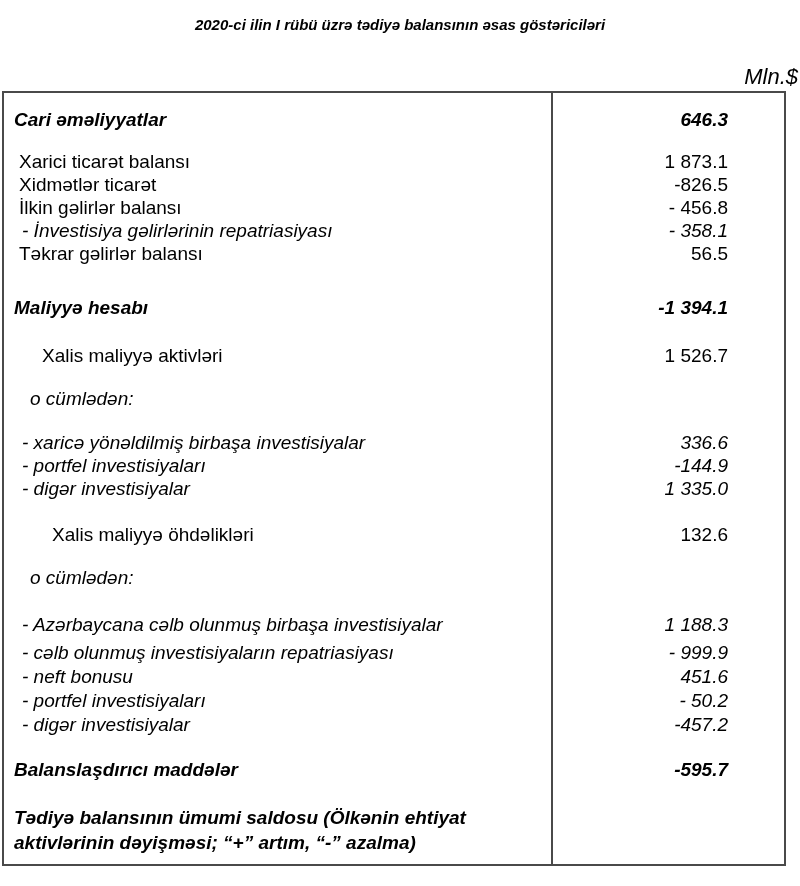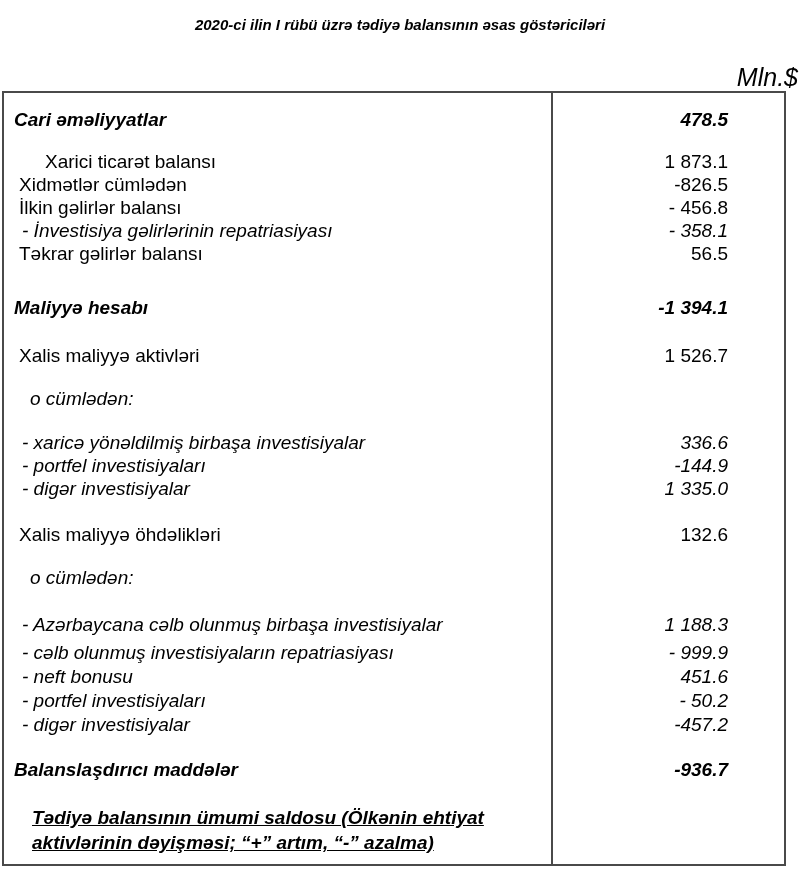--- a/index.html
+++ b/index.html
@@ -23,21 +23,21 @@
     font-size: 15px;
     font-weight: bold;
     font-style: italic;
     line-height: 23px;
   }
   .unit {
     width: 784px;
     margin: 30px 0 3px 14px;
     text-align: right;
     font-style: italic;
-    font-size: 25px;
+    font-size: 22px;
     line-height: 22px;
   }
   .bop-table {
     position: relative;
     margin-left: 2px;
     width: 784px;
     border: 2px solid var(--border);
     padding: 15px 0 9px 0;
     background: #ffffff;
   }
@@ -56,88 +56,88 @@
   }
   .lbl { width: 547px; flex-shrink: 0; }
   .val { flex: 1; text-align: right; padding-right: 56px; }
   .header { font-weight: bold; font-style: italic; }
   .subitem, .note { font-style: italic; }
   .header .lbl { padding-left: 10px; }
   .item .lbl { padding-left: 15px; }
   .subitem .lbl { padding-left: 18px; }
   .note .lbl { padding-left: 26px; }
   .total { font-weight: bold; font-style: italic; line-height: 25px; }
-  .total .lbl { padding-left: 28px; text-decoration: underline; }
+  .total .lbl { padding-left: 10px; }
   .line { display: block; }
   .underline-wrap {
     display: flex;
     justify-content: flex-end;
     margin-right: -13px;
     margin-top: 2px;
   }
   .underline-wrap svg { display: block; }
 </style>
 </head>
 <body>
 
 <div>
   <h1 class="title">2020-ci ilin I rübü üzrə tədiyə balansının əsas göstəriciləri</h1>
   <div class="unit">Mln.$</div>
   <div class="bop-table">
     <div class="col-divider"></div>
     <div id="rows">
         <div class="row header">
           <div class="lbl">Cari əməliyyatlar</div>
-          <div class="val"><span class="num">478.5</span></div>
+          <div class="val"><span class="num">646.3</span></div>
         </div>
-        <div class="row item" style="margin-top: 19px; padding-left: 26px;">
+        <div class="row item" style="margin-top: 19px;">
           <div class="lbl">Xarici ticarət balansı</div>
           <div class="val"><span class="num">1 873.1</span></div>
         </div>
         <div class="row item">
-          <div class="lbl">Xidmətlər cümlədən</div>
+          <div class="lbl">Xidmətlər ticarət</div>
           <div class="val"><span class="num">-826.5</span></div>
         </div>
         <div class="row item">
           <div class="lbl">İlkin gəlirlər balansı</div>
           <div class="val"><span class="num">- 456.8</span></div>
         </div>
         <div class="row subitem">
           <div class="lbl">- İnvestisiya gəlirlərinin repatriasiyası</div>
           <div class="val"><span class="num">- 358.1</span></div>
         </div>
         <div class="row item">
           <div class="lbl">Təkrar gəlirlər balansı</div>
           <div class="val"><span class="num">56.5</span></div>
         </div>
         <div class="row header" style="margin-top: 31px;">
           <div class="lbl">Maliyyə hesabı</div>
           <div class="val"><span class="num">-1 394.1</span></div>
         </div>
-        <div class="row item" style="margin-top: 25px;">
+        <div class="row item" style="margin-top: 25px; padding-left: 23px;">
           <div class="lbl">Xalis maliyyə aktivləri</div>
           <div class="val"><span class="num">1 526.7</span></div>
         </div>
         <div class="row note" style="margin-top: 20px;">
           <div class="lbl">o cümlədən:</div>
           <div class="val"><span class="num"></span></div>
         </div>
         <div class="row subitem" style="margin-top: 21px; gap: 43px;">
           <div class="lbl">- xaricə yönəldilmiş birbaşa investisiyalar</div>
           <div class="val"><span class="num">336.6</span></div>
         </div>
         <div class="row subitem">
           <div class="lbl">- portfel investisiyaları</div>
           <div class="val"><span class="num">-144.9</span></div>
         </div>
         <div class="row subitem">
           <div class="lbl">- digər investisiyalar</div>
           <div class="val"><span class="num">1 335.0</span></div>
         </div>
-        <div class="row item" style="margin-top: 23px;">
+        <div class="row item" style="margin-top: 23px; padding-left: 33px;">
           <div class="lbl">Xalis maliyyə öhdəlikləri</div>
           <div class="val"><span class="num">132.6</span></div>
         </div>
         <div class="row note" style="margin-top: 20px;">
           <div class="lbl">o cümlədən:</div>
           <div class="val"><span class="num"></span></div>
         </div>
         <div class="row subitem" style="margin-top: 24px; justify-content: space-between;">
           <div class="lbl">- Azərbaycana cəlb olunmuş birbaşa investisiyalar</div>
           <div class="val"><span class="num">1 188.3</span></div>
@@ -153,21 +153,21 @@
         <div class="row subitem" style="margin-top: 1px;">
           <div class="lbl">- portfel investisiyaları</div>
           <div class="val"><span class="num">- 50.2</span></div>
         </div>
         <div class="row subitem" style="margin-top: 1px;">
           <div class="lbl">- digər investisiyalar</div>
           <div class="val"><span class="num">-457.2</span></div>
         </div>
         <div class="row header" style="margin-top: 22px; align-items: center;">
           <div class="lbl">Balanslaşdırıcı maddələr</div>
-          <div class="val"><span class="num">-936.7</span></div>
+          <div class="val"><span class="num">-595.7</span></div>
         </div>
         <div class="row total" style="margin-top: 24px;">
           <div class="lbl">
             <span class="line">Tədiyə balansının ümumi saldosu (Ölkənin ehtiyat</span>
             <span class="line">aktivlərinin dəyişməsi;  “+” artım,  “-” azalma)</span>
           </div>
         </div>
       </div>
   </div>
 </div>

